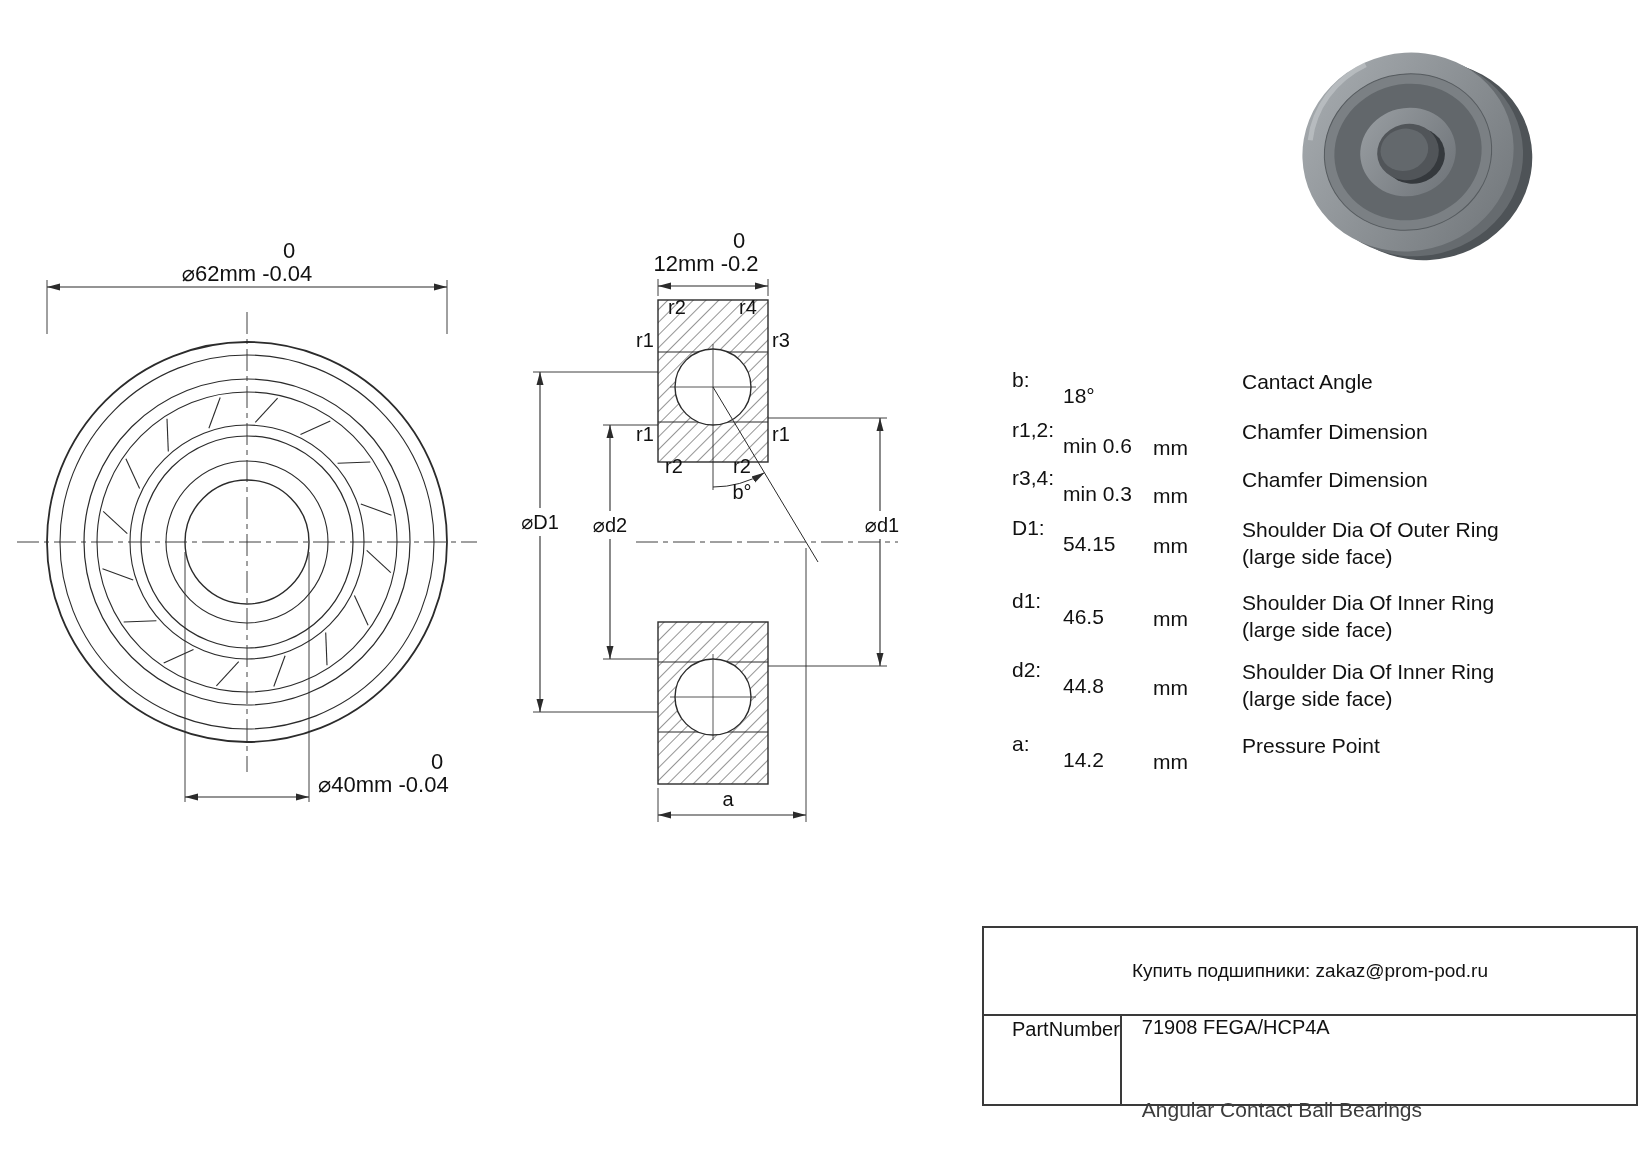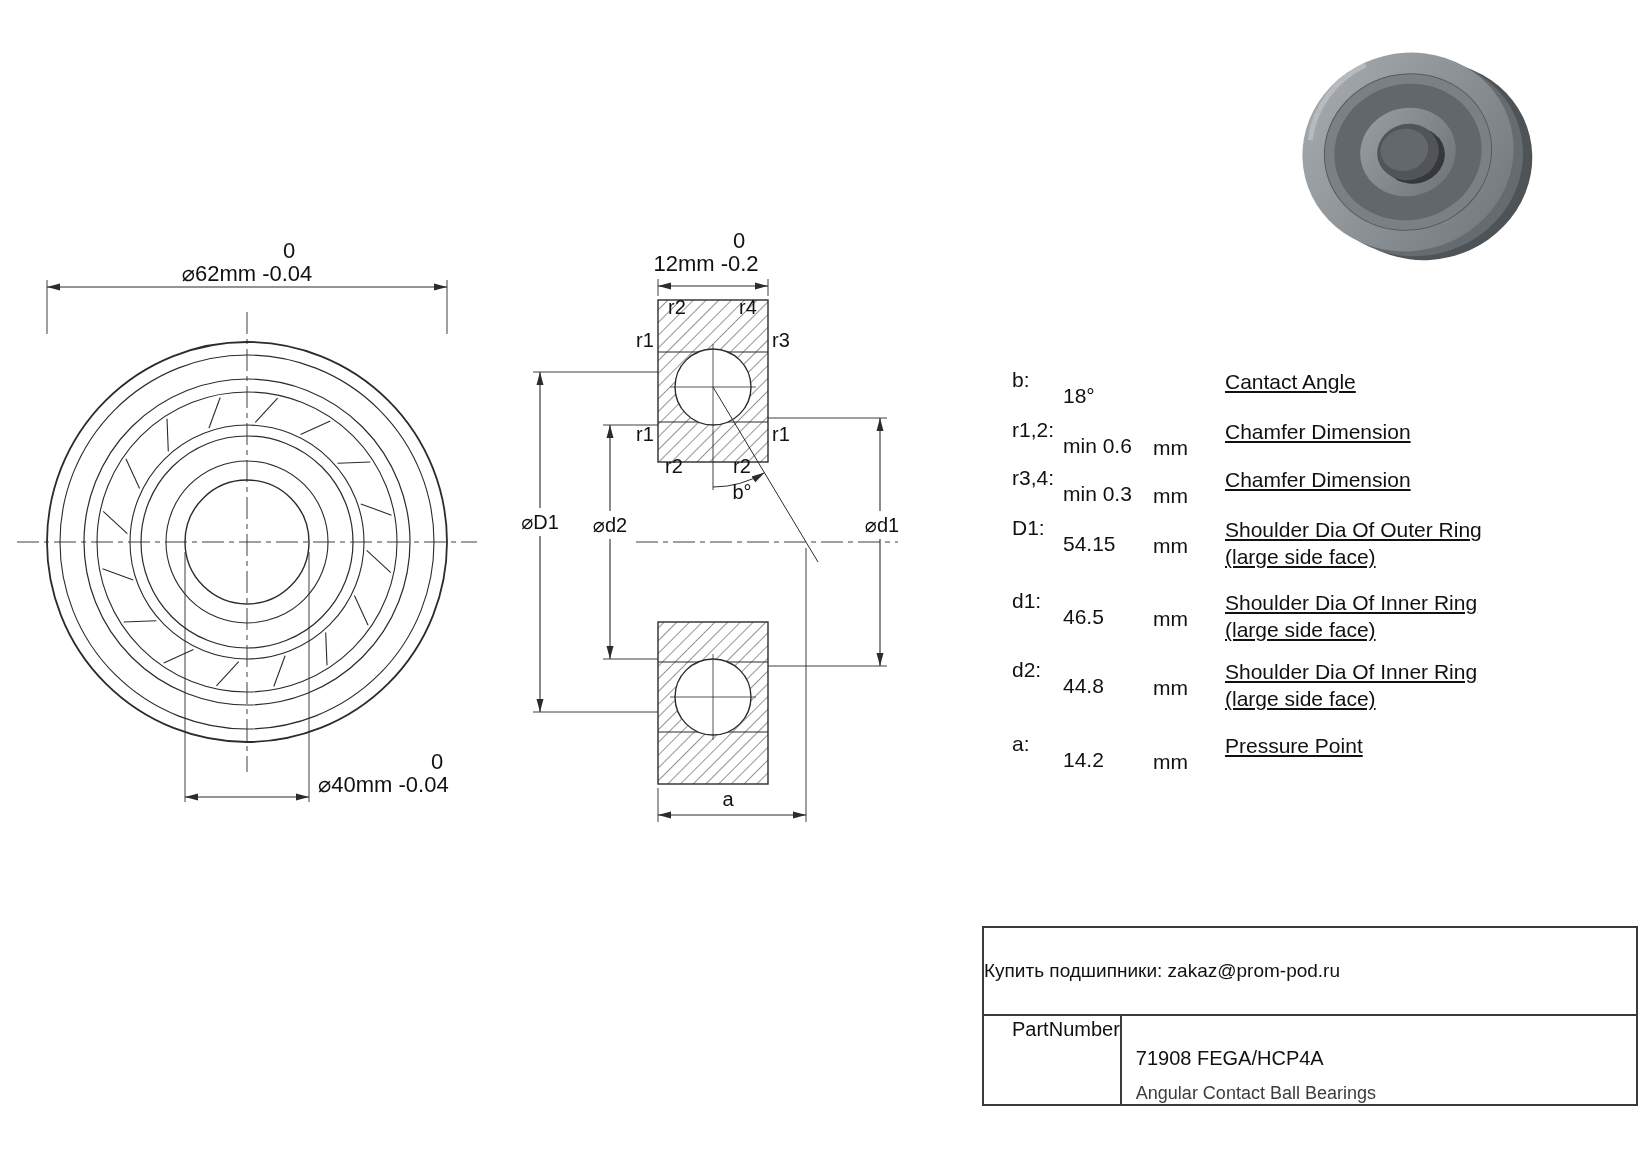--- a/index.html
+++ b/index.html
@@ -8,32 +8,32 @@
   svg{position:absolute;left:0;top:0;}
   .svgtxt{font-family:"Liberation Sans",sans-serif;fill:#111;}
   .dimtxt{font-size:22px;}
   .lbltxt{font-size:20px;}
   
   .specs{position:absolute;left:1005px;top:0;width:640px;height:900px;font-size:21px;}
   .spec-row{position:absolute;left:0;width:640px;}
   .spec-row .p{position:absolute;left:7px;top:0;white-space:nowrap;}
   .spec-row .v{position:absolute;left:58px;top:16px;white-space:nowrap;}
   .spec-row .u{position:absolute;left:148px;top:18px;white-space:nowrap;}
-  .spec-row .d{position:absolute;left:220px;top:0;width:330px;line-height:27px;text-decoration:underline;}
+  .spec-row .d{position:absolute;left:237px;top:0;width:330px;line-height:27px;}
   
   .titleblock{position:absolute;left:982px;top:926px;width:656px;height:180px;
               border:2px solid #3a3a3a;box-sizing:border-box;display:flex;flex-direction:column;}
   .tb-top{flex:0 0 88px;border-bottom:2px solid #3a3a3a;display:flex;align-items:center;
-          font-size:19px;box-sizing:border-box;}
+          justify-content:center;font-size:19px;box-sizing:border-box;}
   .tb-bottom{flex:1;display:flex;min-height:0;}
   .tb-partlabel{flex:0 0 110px;border-right:2px solid #3a3a3a;display:flex;
                 justify-content:center;padding-left:28px;font-size:20px;line-height:27px;box-sizing:border-box;}
-  .tb-partnum{flex:1;display:flex;flex-direction:column;justify-content:flex-end;padding-left:14px;box-sizing:border-box;}
+  .tb-partnum{flex:1;display:flex;flex-direction:column;justify-content:space-between;padding-left:20px;box-sizing:border-box;gap:46px;}
   .tb-partnum .pn{font-size:20px;}
-  .tb-partnum .cat{font-size:18px;color:#3c3c3c;margin-top:13px;}
+  .tb-partnum .cat{font-size:21px;color:#3c3c3c;margin-top:13px;}
 </style>
 </head>
 <body>
 
 <div id="stage">
 
 <svg width="1646" height="1165" viewBox="0 0 1646 1165">
   <defs>
     <pattern id="hatch" patternUnits="userSpaceOnUse" width="9" height="9" patternTransform="rotate(45)">
       <line x1="0" y1="0" x2="0" y2="9" stroke="#2b2b2b" stroke-width="1"></line>

